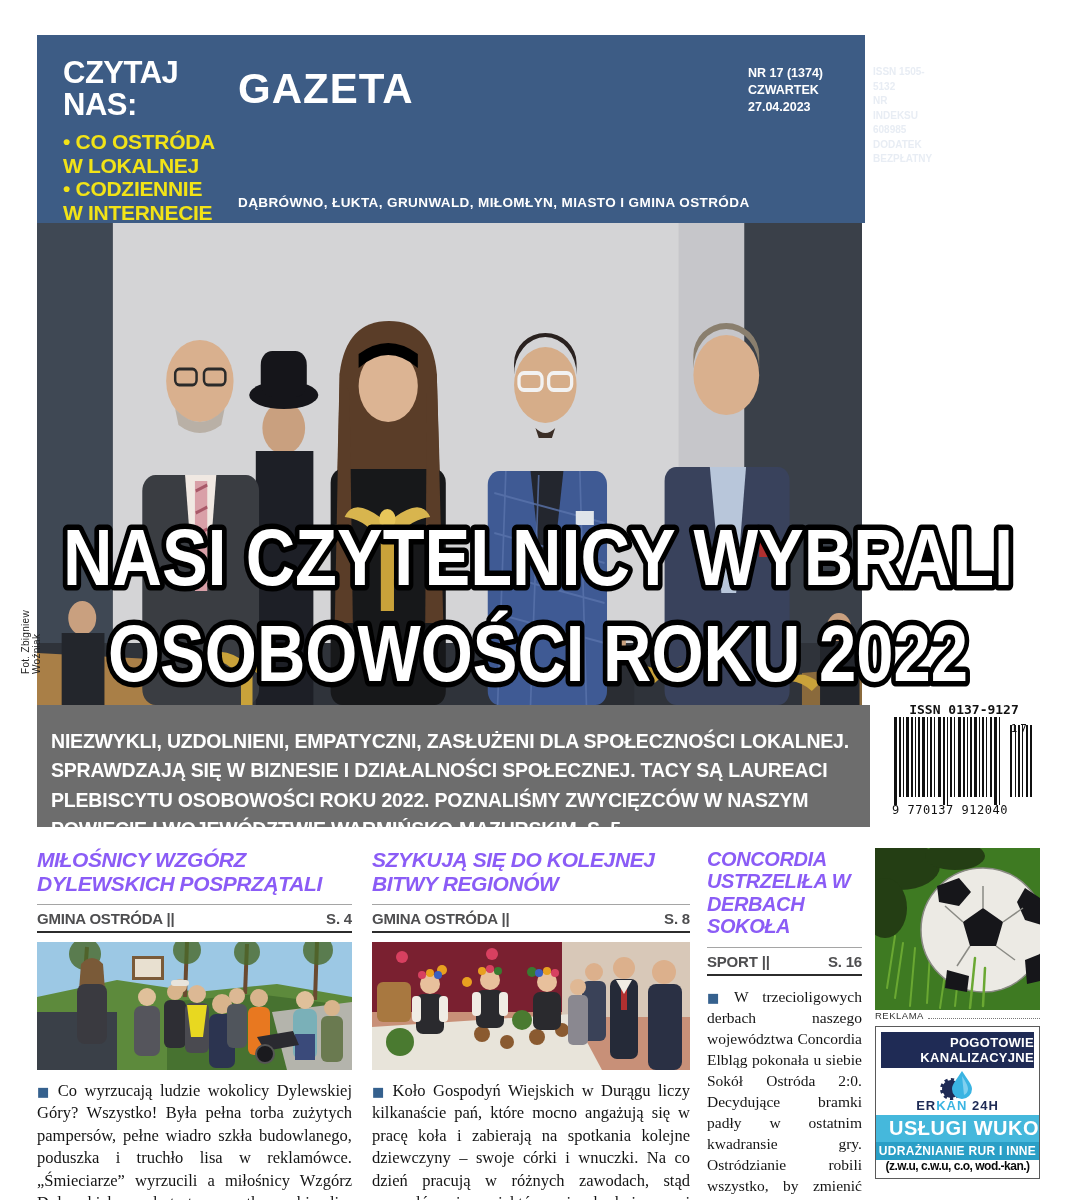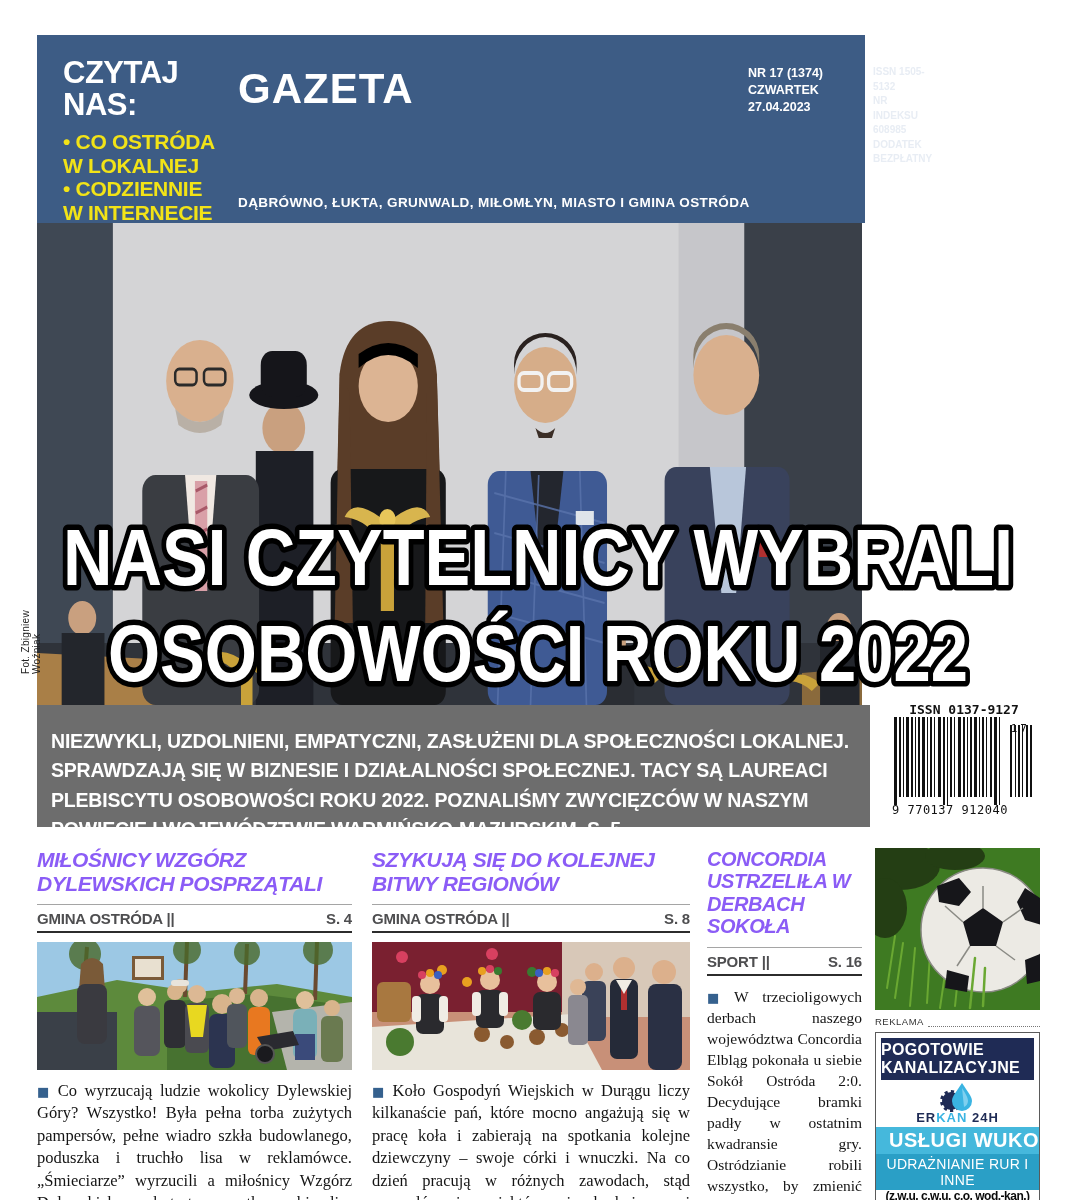--- a/index.html
+++ b/index.html
@@ -48,32 +48,32 @@
         font-weight:bold;font-size:15px;padding:5px 0 4px 0;letter-spacing:-0.2px;}
   .rule-thick{border-top:2px solid #2c2c2c;}
   .thumb{display:block;width:100%;height:128px;margin-top:9px;}
   .art-body{font-family:"Liberation Serif",serif;font-size:16.5px;line-height:1.36;color:#141414;
         text-align:justify;margin:10px 0 0 0;}
   .col3 .art-body{font-size:15.5px;}
   .bullet{color:#35618e;font-size:13px;margin-right:5px;font-family:"DejaVu Sans",sans-serif;}
 
   
   .soccer{display:block;width:100%;height:162px;}
-  .reklama-row{display:flex;align-items:flex-end;gap:4px;margin-top:6px;}
+  .reklama-row{display:flex;gap:4px;}
   .reklama-label{font-size:9.5px;color:#333;letter-spacing:0.5px;}
   .reklama-dots{flex:1;border-bottom:1px dotted #777;height:8px;}
   .ad-box{margin-top:5px;border:1px solid #5a5a5a;background:#fff;padding-bottom:5px;}
-  .ad-topbar{margin:5px 5px 0 5px;background:#1f2b55;color:#fff;font-weight:bold;font-size:16px;
-        text-align:left;padding:3px 0;letter-spacing:0.3px;}
+  .ad-topbar{margin:5px 5px 0 5px;background:#1f2b55;color:#fff;font-weight:bold;font-size:13px;
+        text-align:right;padding:3px 0;letter-spacing:0.3px;}
   .ad-logo{display:block;margin:2px auto 0 auto;width:44px;height:30px;}
   .ad-brand{text-align:center;font-weight:bold;font-size:13px;letter-spacing:1px;color:#1f2b55;margin-top:-2px;}
   .ad-brand .kan{color:#3ab4e2;}
   .ad-main{margin-top:2px;background:#45b8dc;color:#fff;font-weight:bold;font-size:20px;
         text-align:right;padding:2px 0;letter-spacing:0.5px;}
-  .ad-sub{background:#2a9fc6;color:#fff;font-weight:normal;font-size:14px;text-align:center;padding:2px 0;letter-spacing:0.3px;}
+  .ad-sub{background:#2a9fc6;color:#fff;font-weight:bold;font-size:12px;text-align:center;padding:2px 0;letter-spacing:0.3px;}
   .ad-loc1{color:#0a0a0a;font-weight:bold;font-size:14px;text-align:center;margin-top:3px;letter-spacing:-0.8px;}
   .ad-loc2{color:#0a0a0a;font-weight:bold;font-size:12px;text-align:center;letter-spacing:-0.5px;margin-top:-1px;}
 </style>
 </head>
 <body>
 
 <div class="page">
 
   <header class="masthead">
     <div class="promo">

